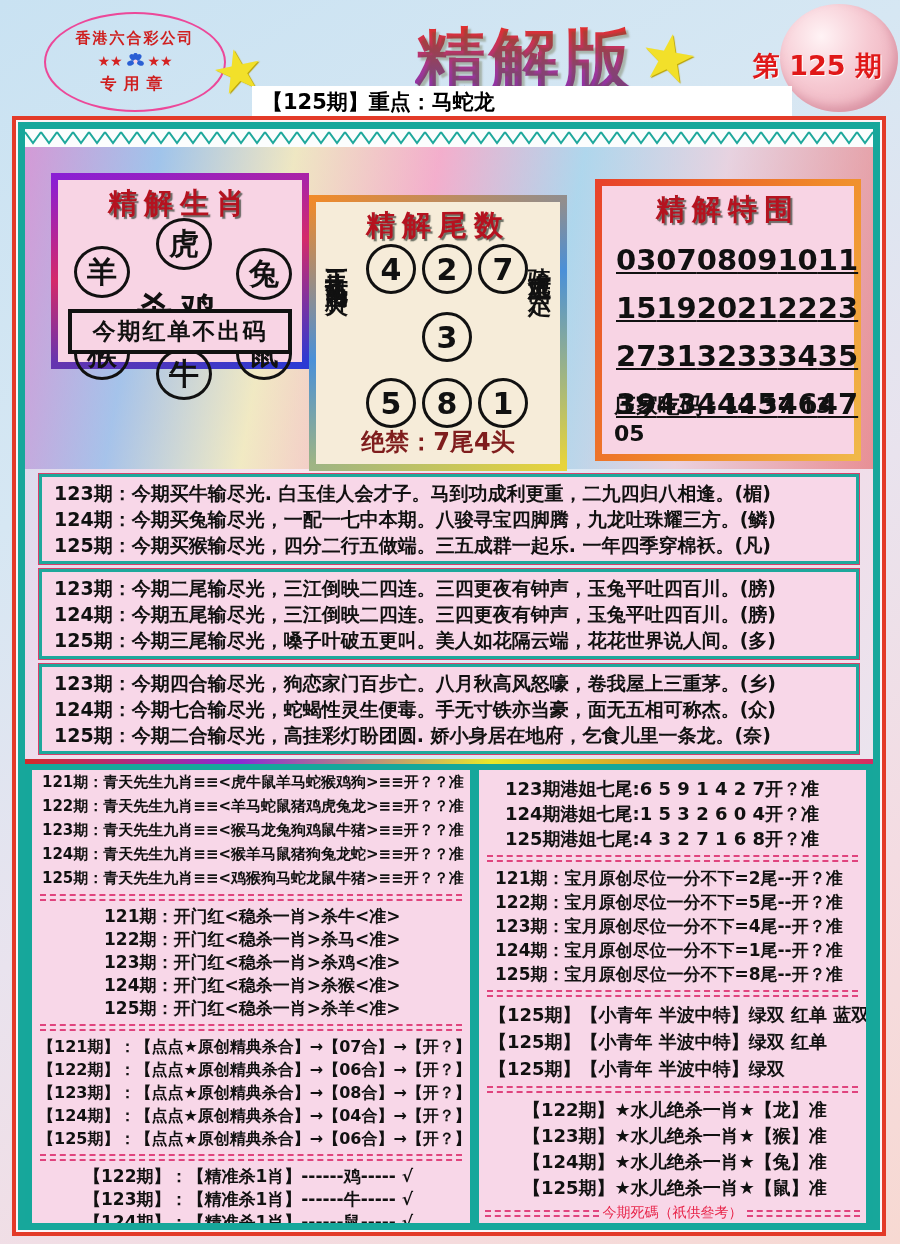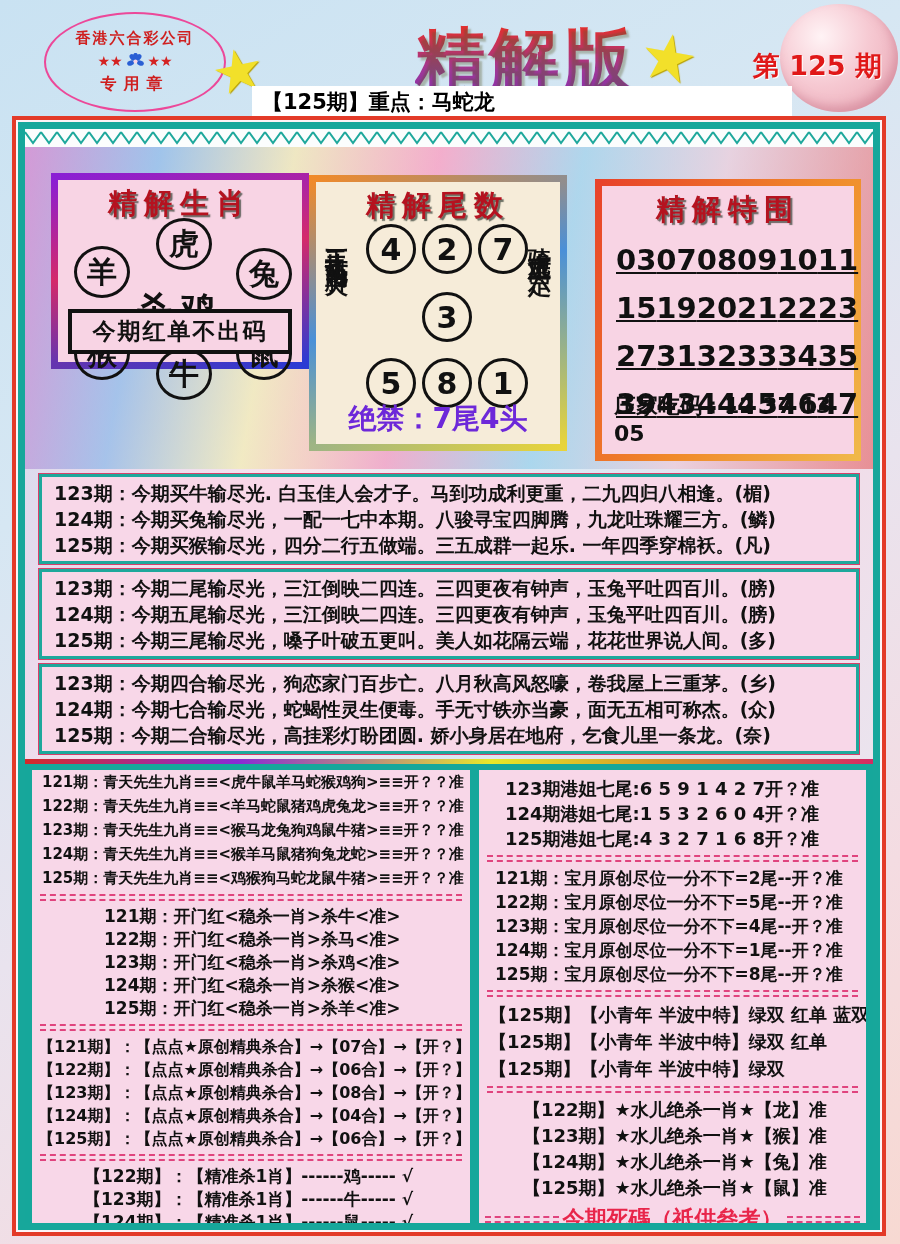--- a/index.html
+++ b/index.html
@@ -48,30 +48,30 @@
                 text-shadow:2px 2px 1px rgba(60,70,60,.75);margin-top:4px;}
   .box1{left:26px;top:26px;width:258px;height:196px;background:#f8d4e4;
         border:7px solid #c03;border-image:linear-gradient(170deg,#8a1fd4 0%,#d42a6a 45%,#2a3ad4 100%) 1;}
   .zc{position:absolute;width:50px;height:46px;border:3px solid #111;border-radius:50%;
       display:flex;align-items:center;justify-content:center;font-size:30px;font-weight:bold;color:#111;}
   .p-yang{left:16px;top:66px;} .p-hu{left:98px;top:38px;} .p-tu{left:178px;top:68px;}
   .p-hou{left:16px;top:148px;} .p-niu{left:98px;top:168px;} .p-shu{left:178px;top:148px;}
   .killtext{position:absolute;left:0;right:0;top:106px;text-align:center;font-size:36px;font-weight:900;color:#111;letter-spacing:8px;}
   .rednote{position:absolute;left:10px;right:10px;bottom:8px;border:4px solid #111;background:#f8d4e4;
            text-align:center;font-size:23px;font-weight:900;color:#111;padding:3px 4px;letter-spacing:2px;}
-  .box2{left:284px;top:28px;width:258px;height:276px;background:#f6ecd9;
+  .box2{left:284px;top:48px;width:258px;height:276px;background:#f6ecd9;
         border:7px solid #e80;border-image:linear-gradient(160deg,#f08a2a 0%,#4a90d8 45%,#e8d43a 100%) 1;}
   .vtext{position:absolute;writing-mode:vertical-rl;font-size:23px;font-weight:900;color:#111;letter-spacing:4px;top:48px;}
   .vleft{left:6px;} .vright{right:4px;}
   .nc{position:absolute;width:44px;height:44px;border:3px solid #111;border-radius:50%;
       display:flex;align-items:center;justify-content:center;font-size:30px;font-weight:bold;color:#111;}
   .n1{left:50px;top:42px;} .n2{left:106px;top:42px;} .n3{left:162px;top:42px;}
   .n4{left:106px;top:110px;}
   .n5{left:50px;top:176px;} .n6{left:106px;top:176px;} .n7{left:162px;top:176px;}
-  .box2note{position:absolute;left:0;right:0;bottom:6px;text-align:center;font-size:28px;font-weight:900;color:#6d28d9;}
+  .box2note{position:absolute;left:0;right:0;bottom:6px;text-align:center;font-size:24px;font-weight:900;color:#7f1d1d;}
   .box3{left:570px;top:32px;width:266px;height:282px;background:#f8d4e4;
         border:7px solid #e8702a;border-image:linear-gradient(120deg,#e8432a 0%,#f08a2a 55%,#f0b84a 100%) 1;}
   .numrow{display:flex;justify-content:space-between;padding:0 14px;font-size:29px;font-weight:bold;color:#111;line-height:48px;text-decoration:underline;}
   .numwrap{margin-top:6px;}
   .box3note{position:absolute;left:12px;bottom:8px;font-size:22px;font-weight:900;color:#111;}
 
   
   .tip{flex:0 0 auto;margin:5px 14px 0 14px;background:#f8d7e8;border:3px solid #1ea89c;
        box-shadow:0 0 0 1px #d8406a;padding:3px 6px;}
   .tip .trow{font-size:19px;font-weight:bold;color:#111;line-height:26px;white-space:nowrap;padding-left:6px;}
@@ -88,21 +88,21 @@
   .g-kaimen .row{font-size:17px;line-height:23px;padding-left:72px;}
   .g-dian .row{font-size:16px;line-height:23px;padding-left:6px;}
   .g-jing .row{font-size:17px;line-height:23px;padding-left:52px;}
   .g-gang .row{font-size:18px;line-height:25px;padding-left:26px;}
   .g-bao .row{font-size:17px;line-height:24px;padding-left:16px;}
   .g-qing .row{font-size:18px;line-height:27px;padding-left:10px;}
   .g-shui .row{font-size:18px;line-height:26px;padding-left:44px;}
   .sep{border-top:2px dashed #e0447e;border-bottom:2px dashed #e0447e;height:3px;margin:4px 8px;}
   .sep-label{display:flex;align-items:center;gap:4px;margin:3px 6px;}
   .sep-label .dash{flex:1;border-top:2px dashed #e0447e;border-bottom:2px dashed #e0447e;height:3px;}
-  .sep-label .lbl{color:#e8254a;font-size:22px;font-weight:700;white-space:nowrap;}
+  .sep-label .lbl{color:#e8254a;font-size:14px;font-weight:400;white-space:nowrap;}
 </style>
 </head>
 <body>
 
 <div class="page">
 
   <div class="hdr">
     <div class="logo">
       <div class="l1">香港六合彩公司</div>
       <div class="lstars">

